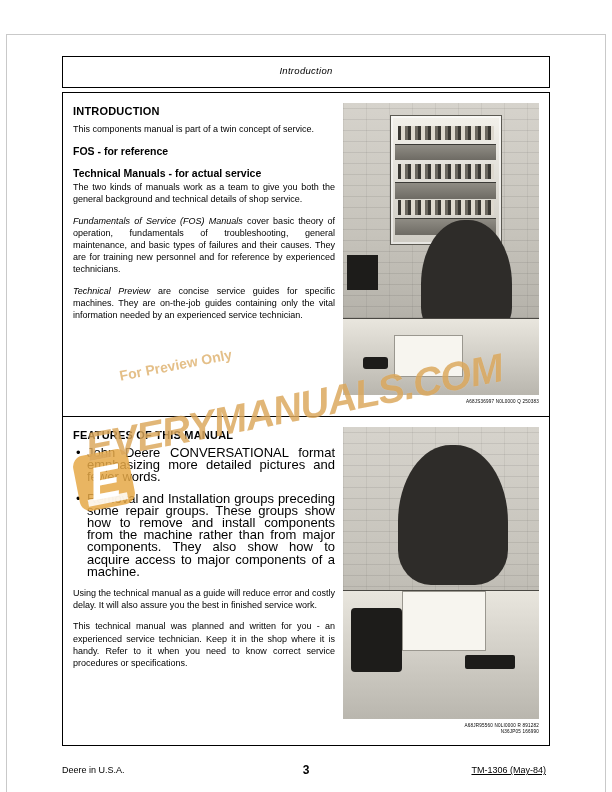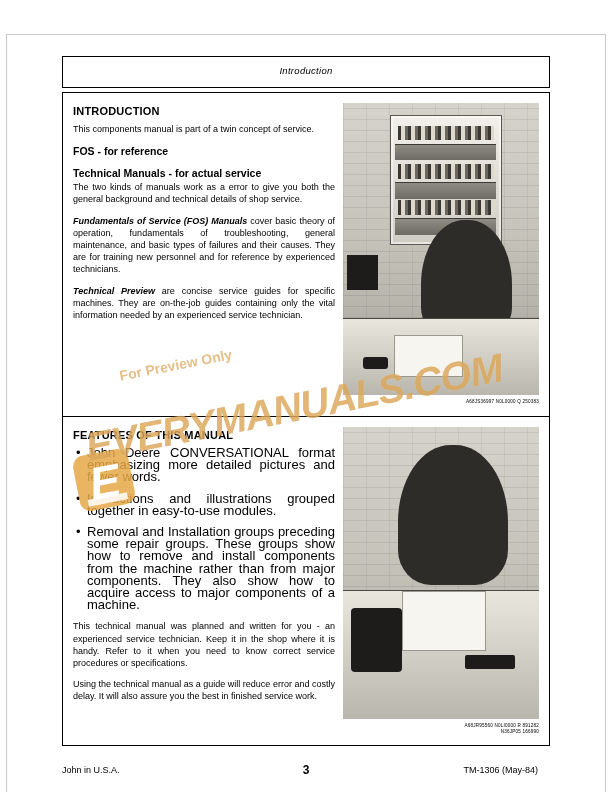--- a/index.html
+++ b/index.html
@@ -74,21 +74,21 @@
     font-size: 10.5px;
     font-weight: bold;
     margin: 10px 0 2px 0;
   }
   p.body {
     font-size: 9px;
     line-height: 12.2px;
     margin: 0 0 9px 0;
     text-align: justify;
   }
-  p.body .ital { font-style: italic; font-weight: bold; }
+  p.body .ital { font-style: italic; }
   ul.bullets {
     margin: 0 0 9px 0;
     padding-left: 14px;
     list-style: none;
   }
   ul.bullets li {
     font-size: 13px;
     line-height: 12.2px;
     margin: 0 0 9px 0;
     text-align: justify;
@@ -239,21 +239,21 @@
     top: 737px;
     width: 488px;
     height: 14px;
     font-size: 9px;
   }
   .footer-left { position:absolute; left:0; top:0; }
   .footer-center {
     position:absolute; left:0; right:0; top:-2px;
     text-align:center; font-size:12px; font-weight:bold;
   }
-  .footer-right { position:absolute; right:12px; top:0; }
+  .footer-right { position:absolute; right:4px; top:0;text-decoration:underline; }
 
   .outer-border {
     position:absolute;
     left: 6px; top: 6px;
     width: 600px; height: 780px;
     border: 1px solid #c9c9c9;
     box-sizing: border-box;
   }
 </style>
 </head>
@@ -266,21 +266,21 @@
   <div class="header-box">
     <div class="header-title">Introduction</div>
   </div>
 
   <div class="frame frame-top">
     <div class="col-text">
       <h1 class="section-title">INTRODUCTION</h1>
       <p class="body">This components manual is part of a twin concept of service.</p>
       <h2 class="sub-title">FOS - for reference</h2>
       <h2 class="sub-title">Technical Manuals  - for actual service</h2>
-      <p class="body">The two kinds of manuals work as a error to give you both the general background and technical details of shop service.</p>
+      <p class="body">The two kinds of manuals work as a team to give you both the general background and technical details of shop service.</p>
       <p class="body"><span class="ital">Fundamentals of Service (FOS) Manuals</span> cover basic theory of operation, fundamentals of troubleshooting, general maintenance, and basic types of failures and their causes. They are for training new personnel and for reference by experienced technicians.</p>
       <p class="body"><span class="ital">Technical Preview</span> are concise service guides for specific machines. They are on-the-job guides containing only the vital information needed by an experienced service technician.</p>
     </div>
 
     <div class="photo">
       <div class="ph-wall"></div>
       <div class="ph-brick"></div>
       <div class="ph-cabinet">
         <div class="ph-binders" style="top:8%;"></div>
         <div class="ph-shelf" style="top:22%;"></div>
@@ -296,25 +296,24 @@
       <div class="ph-dark" style="left:10%; bottom:9%; width:13%; height:4%; border-radius:3px;"></div>
     </div>
     <div class="photo-caption cap-top">A68JS36997  N0L0000  Q 250383</div>
   </div>
 
   <div class="frame frame-bottom">
     <div class="col-text">
       <h1 class="section-title">FEATURES OF THIS MANUAL</h1>
       <ul class="bullets">
         <li>John Deere CONVERSATIONAL format emphasizing more detailed pictures and fewer words.</li>
-        <li>Instructions and illustrations grouped together in easy-to-use modules.</li>
         <li>Removal and Installation groups preceding some repair groups. These groups show how to remove and install components from the machine rather than from major components. They also show how to acquire access to major components of a machine.</li>
       </ul>
+      <p class="body">Using the technical manual as a guide will reduce error and costly delay. It will also assure you the best in finished service work.</p>
       <p class="body">This technical manual was planned and written for you - an experienced service technician. Keep it in the shop where it is handy. Refer to it when you need to know correct service procedures or specifications.</p>
-      <p class="body">Using the technical manual as a guide will reduce error and costly delay. It will also assure you the best in finished service work.</p>
     </div>
 
     <div class="photo bottom">
       <div class="ph-wall"></div>
       <div class="ph-brick"></div>
       <div class="ph-figure" style="left:28%; top:6%; width:56%; height:48%;"></div>
       <div class="ph-desk" style="height:44%;"></div>
       <div class="ph-paper" style="left:30%; top:56%; width:42%; height:20%;"></div>
       <div class="ph-dark" style="left:4%; top:62%; width:26%; height:22%; border-radius:4px;"></div>
       <div class="ph-dark" style="left:62%; top:78%; width:26%; height:5%; border-radius:2px;"></div>
@@ -324,18 +323,18 @@
   </div>
 
   <div class="watermark">
     <div class="wm-sub">For Preview Only</div>
     <div class="wm-logo"></div>
     <div class="wm-logo-bar"></div>
     <div class="wm-text">EVERYMANUALS.COM</div>
   </div>
 
   <div class="footer">
-    <div class="footer-left">John in U.S.A.</div>
+    <div class="footer-left">Deere in U.S.A.</div>
     <div class="footer-center">3</div>
     <div class="footer-right">TM-1306 (May-84)</div>
   </div>
 
 </div>
 
 </body></html>

